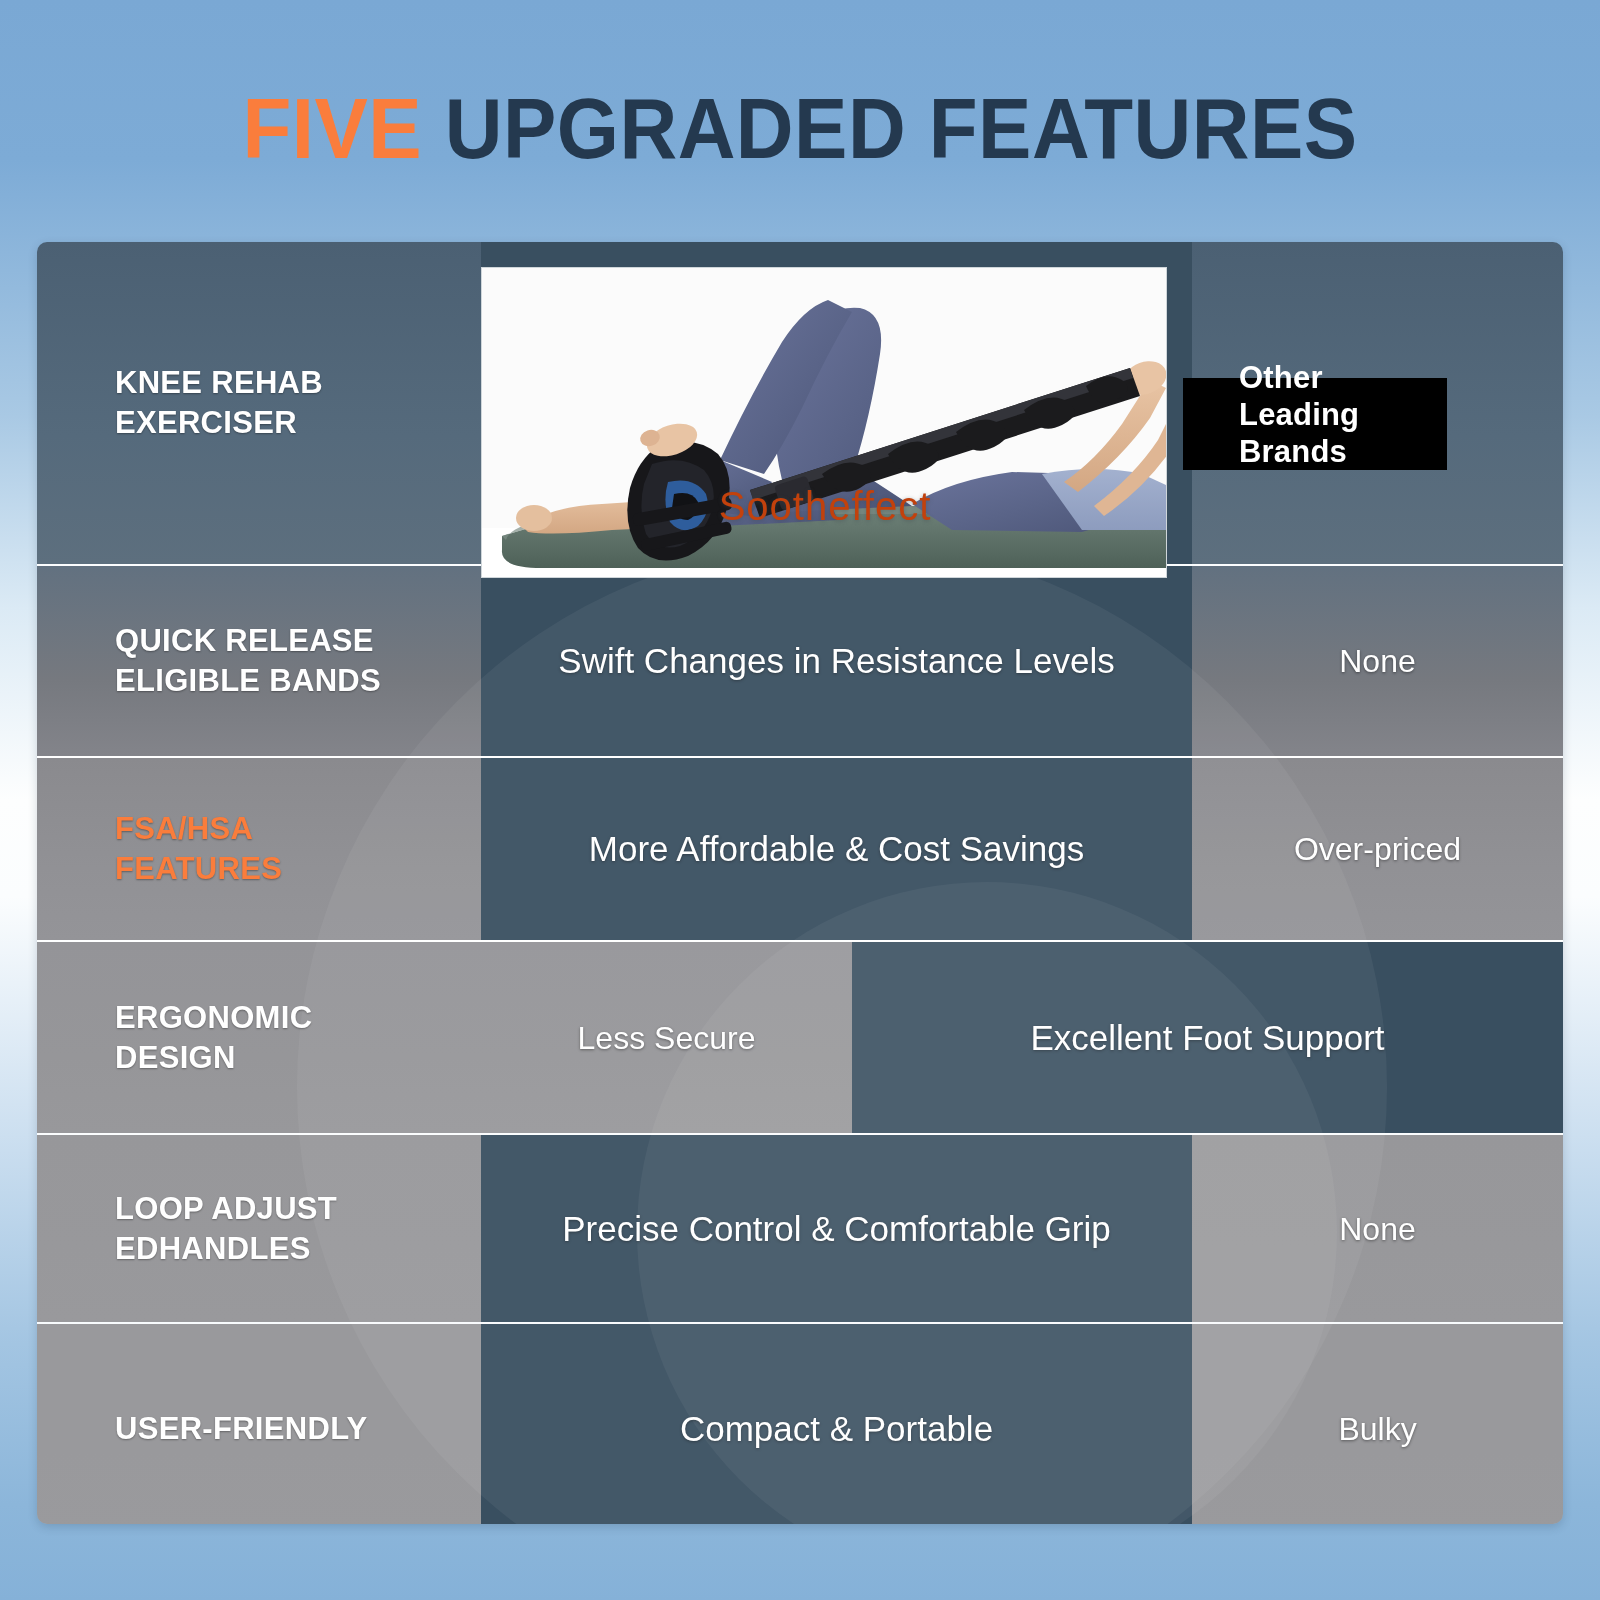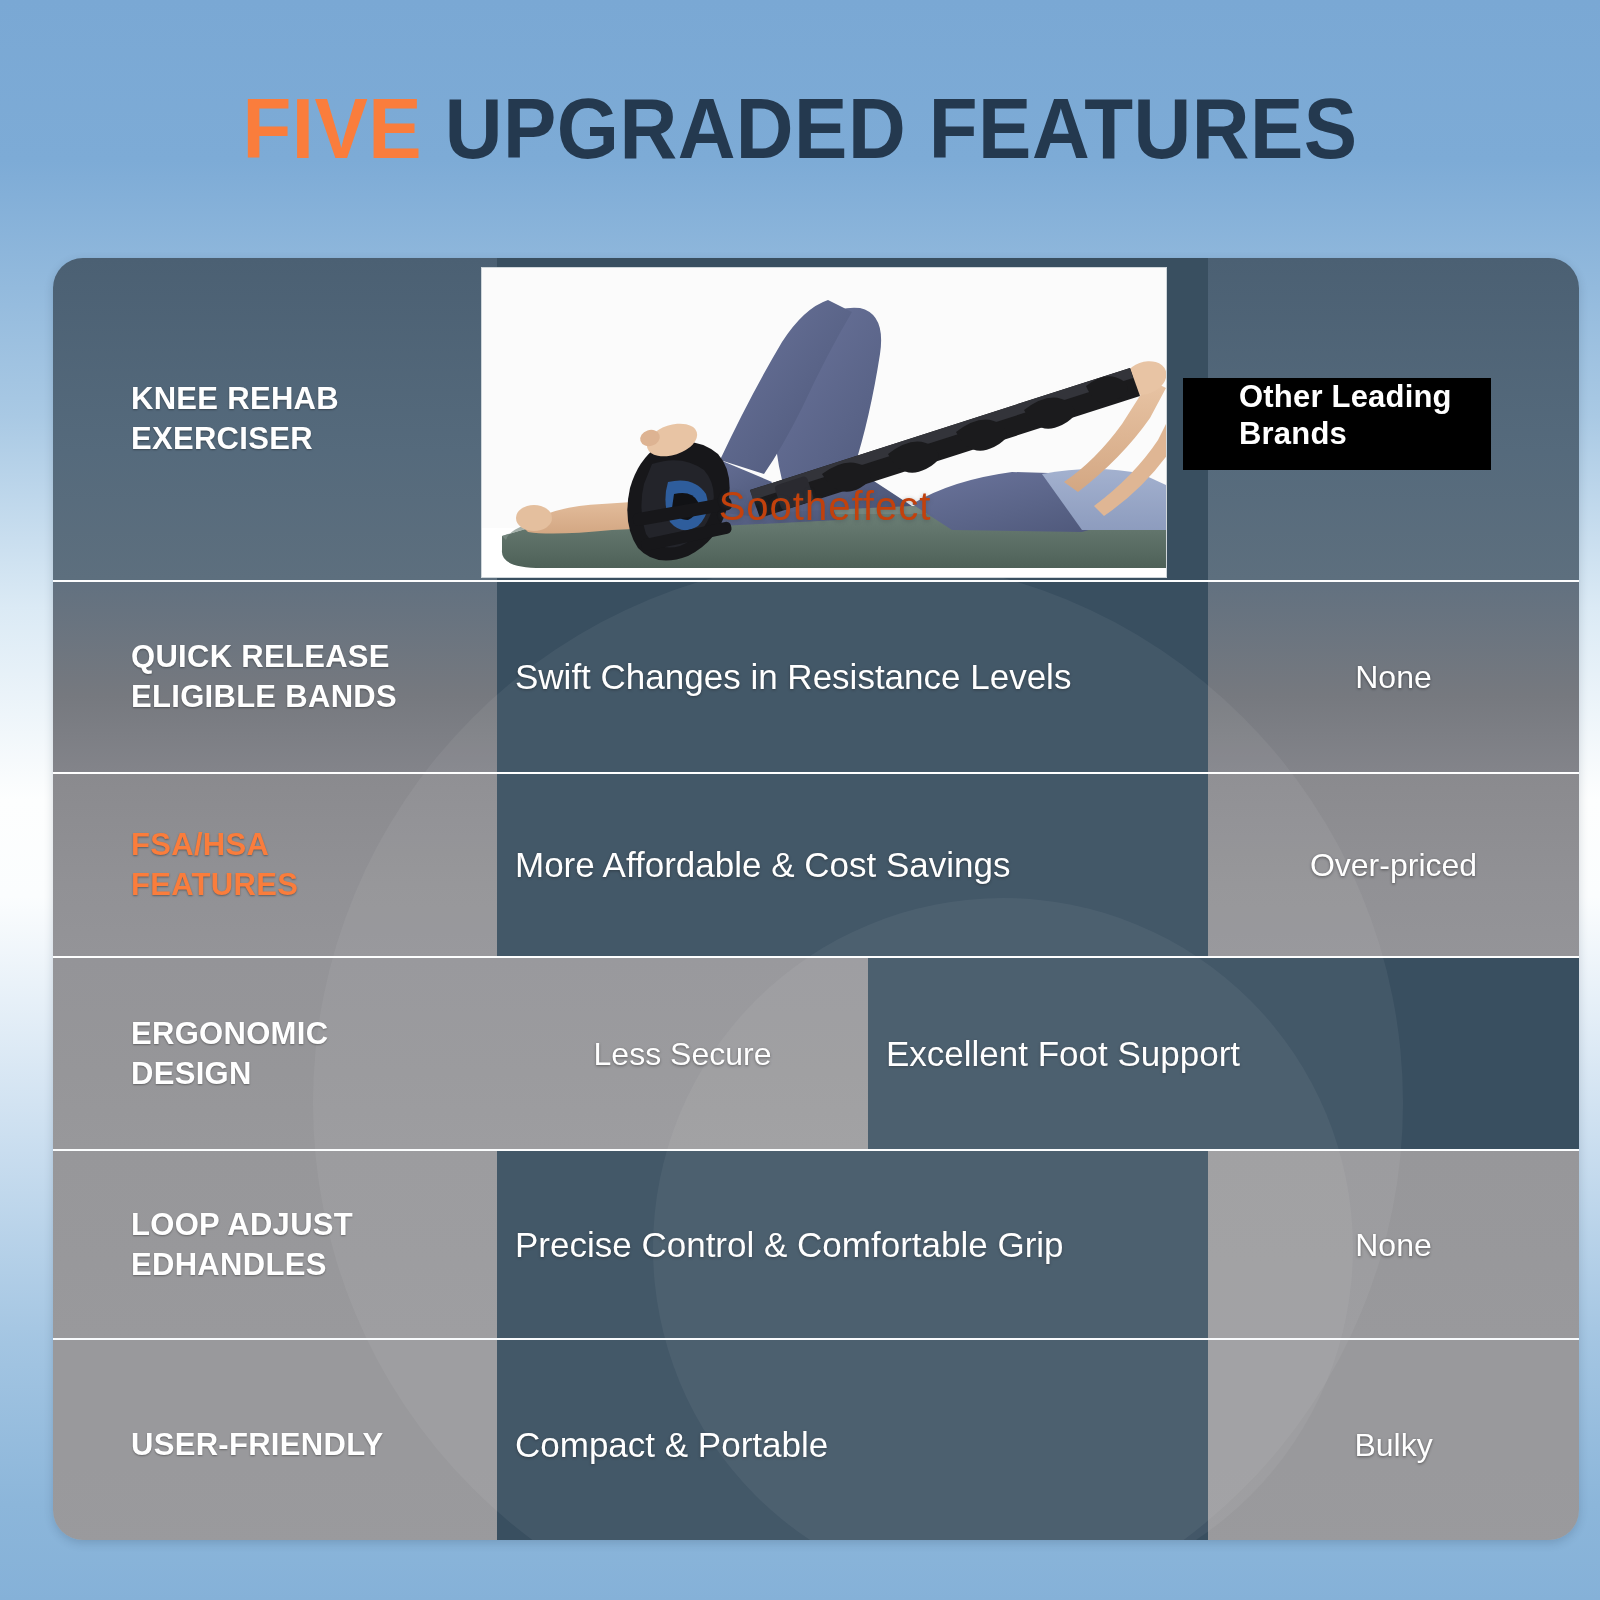--- a/index.html
+++ b/index.html
@@ -49,27 +49,26 @@
     color: #fa7d3c;
   }
   #title .word-rest {
     color: #24394f;
   }
 
   
   #table {
     position: absolute;
     left: 37px;
-    top: 258px;
+    top: 242px;
     width: 1526px;
     height: 1282px;
-    border-radius: 30px;
+    border-radius: 10px;
     overflow: hidden;
     box-shadow: 0 3px 10px rgba(20,40,60,0.18);
-    margin-left: 16px;
   }
 
   
   #deco-circle {
     position: absolute;
     left: 260px;
     top: 300px;
     width: 1090px;
     height: 1090px;
     border-radius: 50%;
@@ -97,21 +96,21 @@
   }
 
   .cell {
     position: relative;
     box-sizing: border-box;
     display: flex;
     align-items: center;
   }
 
   .c-left   { width: 444px; padding-left: 78px; }
-  .c-mid    { width: 711px; justify-content: flex-start; }
+  .c-mid    { width: 711px; justify-content: center; }
   .c-right  { width: 371px; justify-content: center; }
 
   
   .c-mid { background: #394f60; }
 
   
   .row-0 .c-left, .row-0 .c-right { background: linear-gradient(to bottom, #4b6073 0%, #556a7c 60%, #5d6f7e 100%); }
   .row-1 .c-left, .row-1 .c-right { background: linear-gradient(to bottom, #627180 0%, #76797f 60%, #83848a 100%); }
   .row-2 .c-left, .row-2 .c-right { background: linear-gradient(to bottom, #8a8a8e 0%, #919195 60%, #949498 100%); }
   .row-3 .c-left, .row-3 .c-right { background: linear-gradient(to bottom, #949498 0%, #969699 60%, #98989b 100%); }
@@ -164,25 +163,25 @@
     font-weight: 400;
     text-align: center;
     text-shadow: 0 1px 3px rgba(0,0,0,0.45);
   }
 
   
   #brands-plate {
     position: absolute;
     left: 1183px;
     top: 378px;
-    width: 308px;
+    width: 264px;
     height: 92px;
     background: #000000;
     display: flex;
-    align-items: flex-start;
+    align-items: flex-end;
     z-index: 8;
   }
   #brands-plate span {
     color: #ffffff;
     font-size: 31px;
     line-height: 37px;
     font-weight: 700;
     padding-left: 56px;
     letter-spacing: 0.2px;
   }

